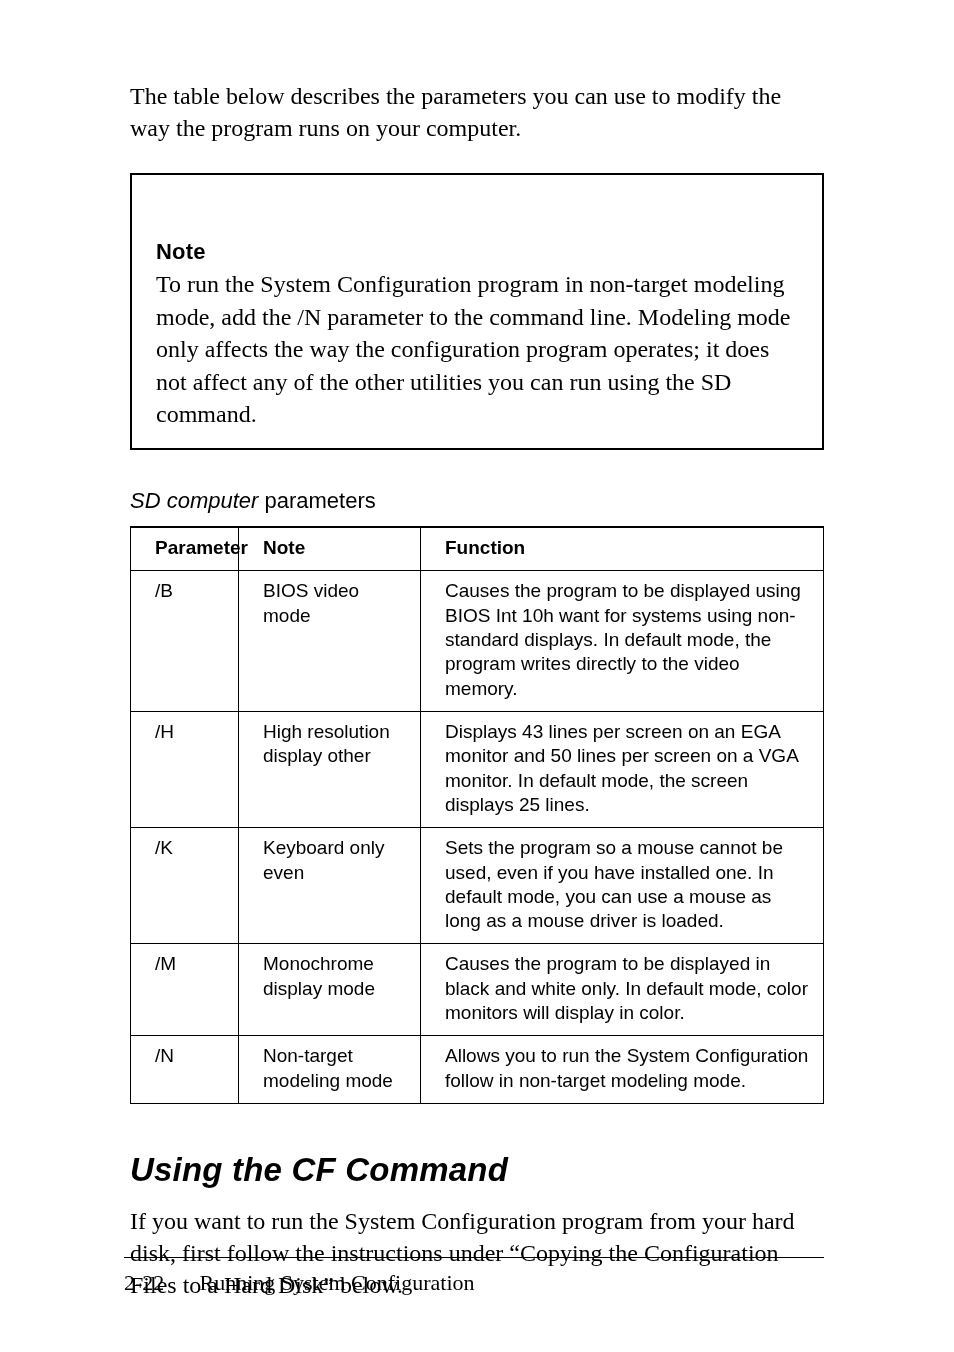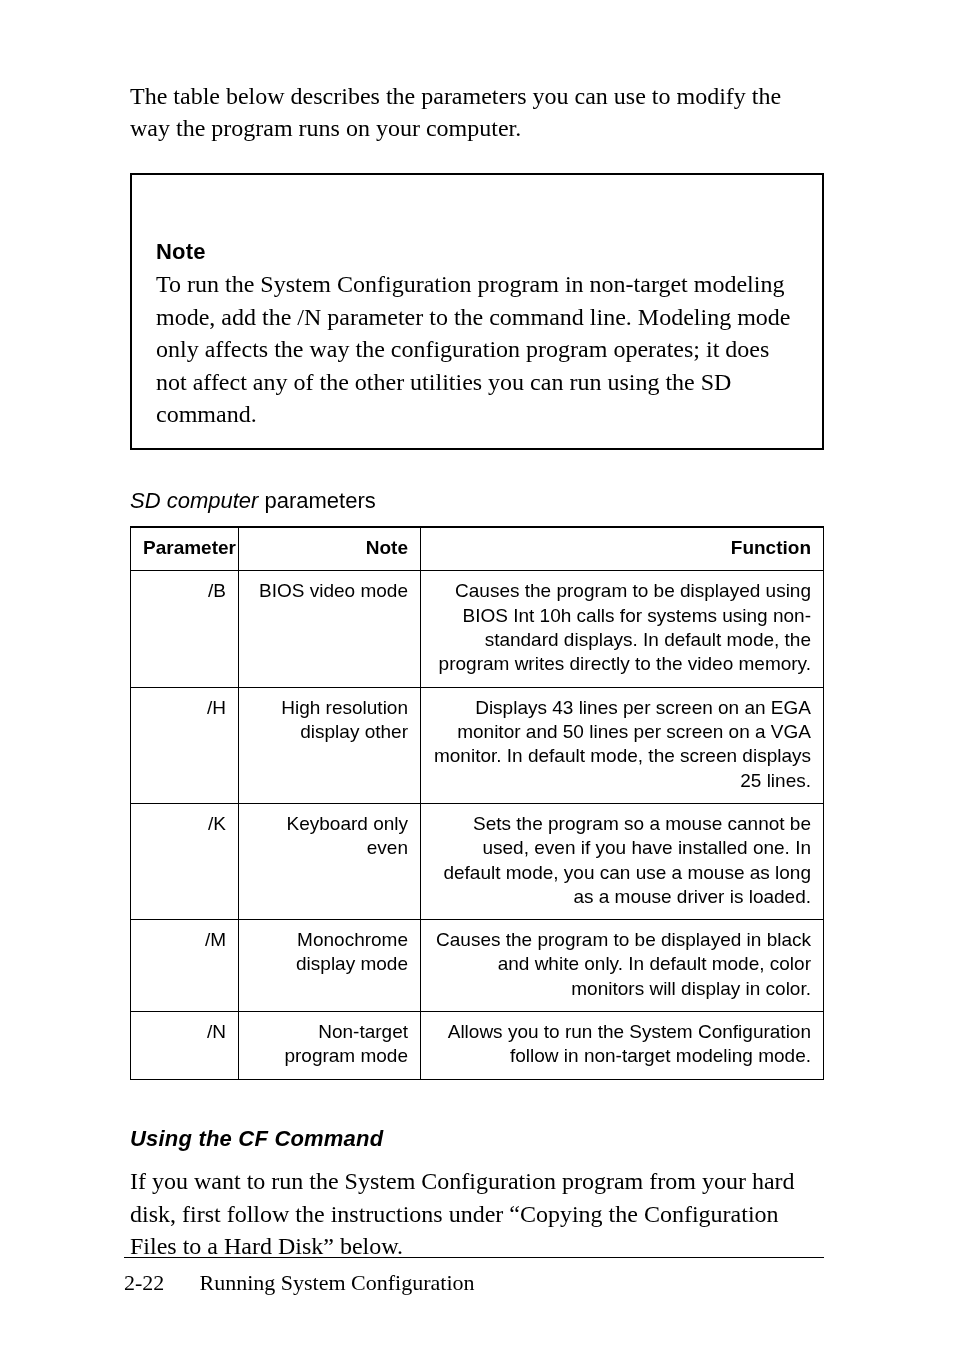--- a/index.html
+++ b/index.html
@@ -54,34 +54,34 @@
     font-family: Arial, Helvetica, sans-serif;
     font-size: 19px;
     line-height: 1.28;
     table-layout: fixed;
   }
   table.params col.c1 { width: 108px; }
   table.params col.c2 { width: 182px; }
   table.params col.c3 { width: auto; }
   table.params th, table.params td {
     border: 1px solid #000;
-    padding: 8px 12px 10px 12px;
+    padding: 8px 12px 10px 24px;
     vertical-align: top;
-    text-align: right;
+    text-align: left;
   }
   table.params th {
     font-weight: 700;
     border-top: 2px solid #000;
   }
   table.params tbody tr:first-child td {  }
   h2.section {
     font-family: Arial, Helvetica, sans-serif;
     font-weight: 700;
     font-style: italic;
-    font-size: 22px;
+    font-size: 33px;
     margin: 44px 0 12px 0;
     letter-spacing: .2px;
   }
   .body-p {
     font-family: "Palatino Linotype", Palatino, Georgia, serif;
     font-size: 24px;
     line-height: 1.35;
     margin: 2px 0 0 0;
   }
   .footer {
@@ -125,40 +125,40 @@
       <tr>
         <th>Parameter</th>
         <th>Note</th>
         <th>Function</th>
       </tr>
     </thead>
     <tbody>
       <tr>
         <td>/B</td>
         <td>BIOS video mode</td>
-        <td>Causes the program to be displayed using BIOS Int 10h calls for systems using non-standard displays. In default mode, the program writes directly to the video memory.</td>
+        <td>Causes the program to be displayed using BIOS Int 10h want for systems using non-standard displays. In default mode, the program writes directly to the video memory.</td>
       </tr>
       <tr>
         <td>/H</td>
         <td>High resolution display other</td>
         <td>Displays 43 lines per screen on an EGA monitor and 50 lines per screen on a VGA monitor. In default mode, the screen displays 25 lines.</td>
       </tr>
       <tr>
         <td>/K</td>
         <td>Keyboard only even</td>
         <td>Sets the program so a mouse cannot be used, even if you have installed one. In default mode, you can use a mouse as long as a mouse driver is loaded.</td>
       </tr>
       <tr>
         <td>/M</td>
         <td>Monochrome display mode</td>
         <td>Causes the program to be displayed in black and white only. In default mode, color monitors will display in color.</td>
       </tr>
       <tr>
         <td>/N</td>
-        <td>Non-target program mode</td>
+        <td>Non-target modeling mode</td>
         <td>Allows you to run the System Configuration follow in non-target modeling mode.</td>
       </tr>
     </tbody>
   </table>
 
   <h2 class="section">Using the CF Command</h2>
 
   <p class="body-p">If you want to run the System Configuration program from your hard disk, first follow the instructions under “Copying the Configuration Files to a Hard Disk” below.</p>
 
   <div class="footer">

